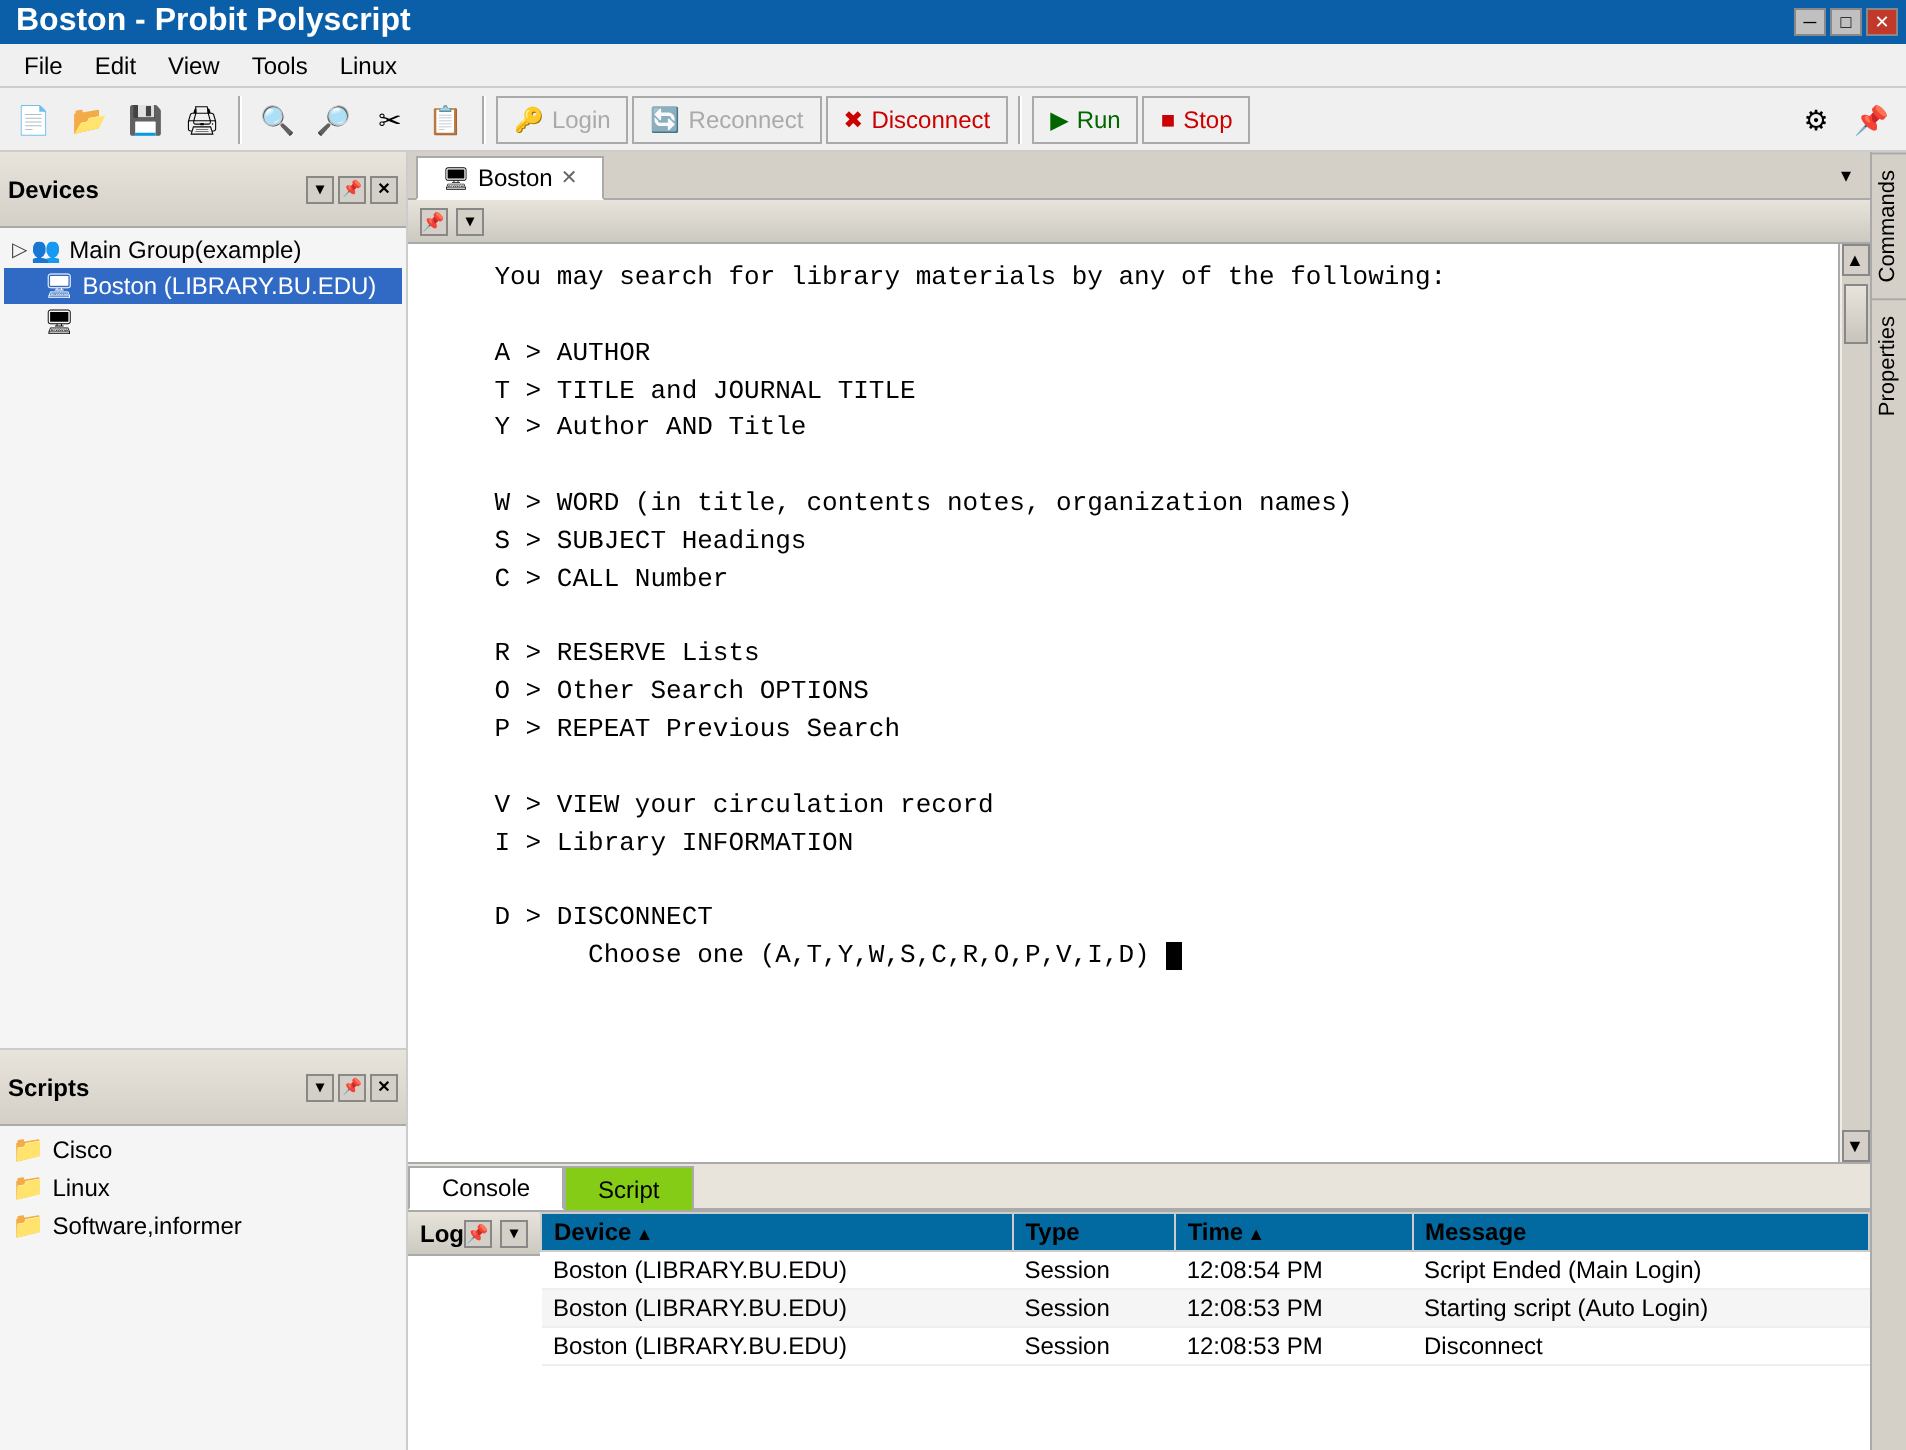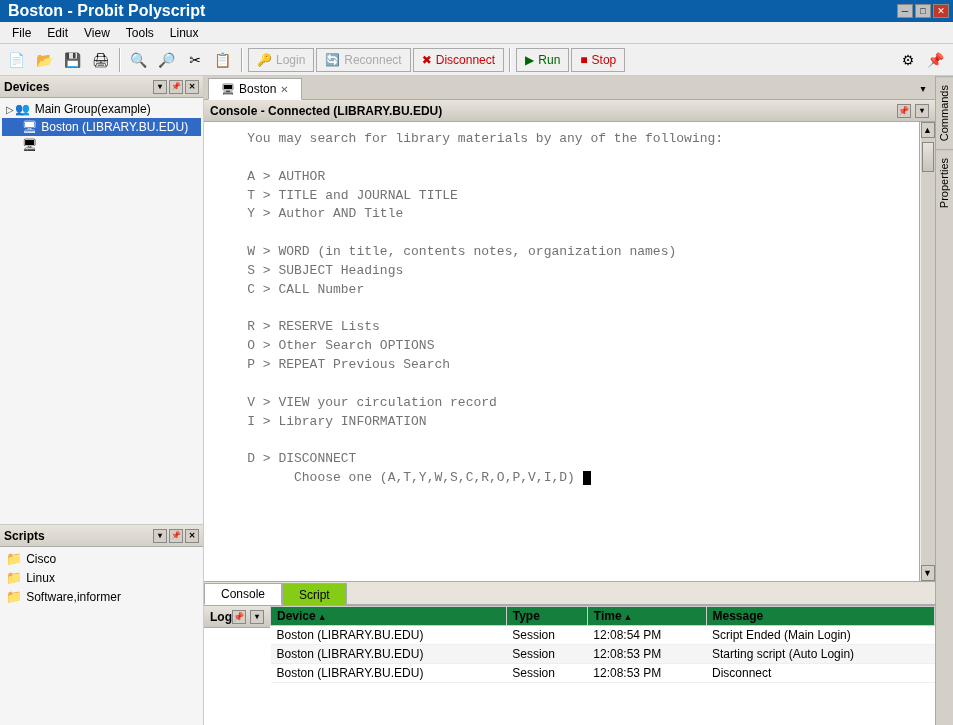--- a/index.html
+++ b/index.html
@@ -114,21 +114,21 @@
     #left-sidebar {
       width: 204px;
       background: #f5f5f5;
       border-right: 1px solid #ccc;
       display: flex;
       flex-direction: column;
     }
 
     .panel-header {
       background: linear-gradient(to bottom, #e8e4dc, #d4d0c8);
-      height: 22px;
+      height: 38px;
       display: flex;
       align-items: center;
       justify-content: space-between;
       padding: 0 4px;
       border-bottom: 1px solid #aaa;
       font-size: 12px;
       font-weight: bold;
     }
     .panel-header .panel-controls {
       display: flex;
@@ -281,21 +281,21 @@
       display: flex;
     }
     #console-text {
       flex: 1;
       font-family: 'Courier New', monospace;
       font-size: 13px;
       padding: 8px 12px;
       overflow-y: hidden;
       white-space: pre;
       line-height: 1.45;
-      color: #737373;
+      color: #000000;
     }
     #console-scrollbar {
       width: 16px;
       background: #f0ede8;
       border-left: 1px solid #aaa;
       display: flex;
       flex-direction: column;
       align-items: center;
     }
     .scroll-btn {
@@ -379,21 +379,21 @@
       flex: 1;
       overflow-y: auto;
       background: white;
     }
     table {
       width: 100%;
       border-collapse: collapse;
       font-size: 12px;
     }
     thead th {
-      background: #15803d;
+      background: #0369a1;
       border: 1px solid #ccc;
       padding: 2px 6px;
       text-align: left;
       font-weight: bold;
       position: sticky;
       top: 0;
     }
     thead th.sortable { cursor: pointer; }
     tbody tr:nth-child(even) { background: #f5f5f5; }
     tbody td {
@@ -553,21 +553,20 @@
         <span>Boston</span>
         <span class="tab-close">✕</span>
       </div>
       <div class="tab-bar-end">
         <div class="tab-dropdown">▾</div>
       </div>
     </div>
 
     <div id="console-area">
       <div id="console-header">
-        <span>Console - Connected (LIBRARY.BU.EDU)</span>
         <div class="console-controls">
           <div class="panel-ctrl-btn" style="font-size:9px;">📌</div>
           <div class="panel-ctrl-btn">▾</div>
         </div>
       </div>
       <div id="console-content">
         <div id="console-text">    You may search for library materials by any of the following:
 
     A &gt; AUTHOR
     T &gt; TITLE and JOURNAL TITLE

